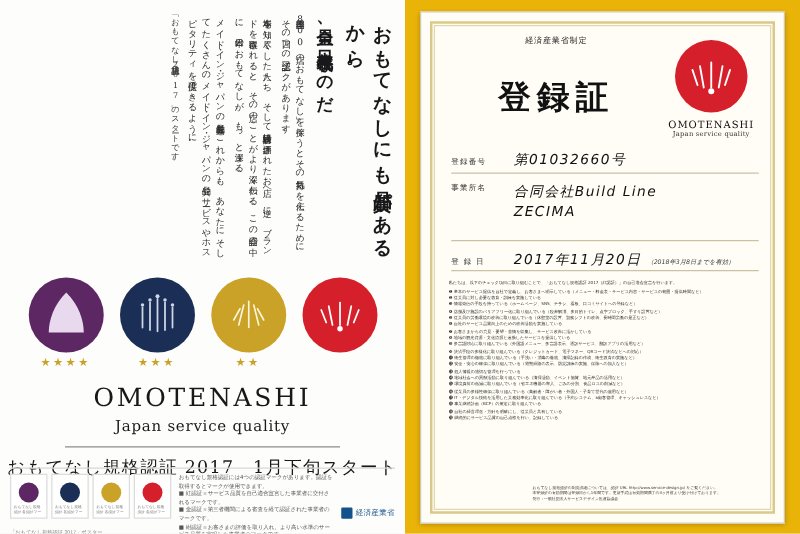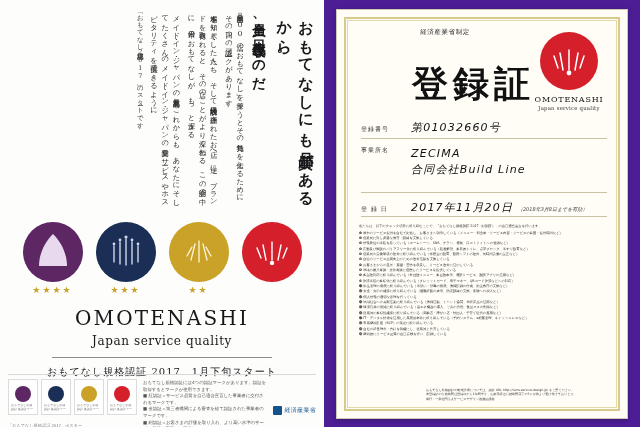--- a/index.html
+++ b/index.html
@@ -145,21 +145,21 @@
     margin-top: 4px;
   }
   .brand-rule {
     width: 220px;
     height: 1px;
     background: #8c8c8c;
     margin: 9px auto 0;
   }
   .brand-note {
     font-family: "DejaVu Serif", "Liberation Serif", serif;
-    font-size: 10px;
+    font-size: 14px;
     letter-spacing: 1px;
     color: #18181a;
     margin-top: 7px;
   }
 
   
   .strip {
     position: absolute;
     left: 8px;
     right: 8px;
@@ -232,21 +232,21 @@
     bottom: -1px;
     font-size: 4.2px;
     color: #888;
   }
 
   
   .cert-pane {
     position: relative;
     width: 316px;
     height: 427px;
-    background: #4c1d95;
+    background: #eab308;
     display: flex;
     align-items: center;
     justify-content: center;
   }
   .cert {
     position: relative;
     width: 290px;
     height: 408px;
     background: #fffdf6;
     border: 1px solid #cfc9b4;
@@ -285,23 +285,23 @@
     letter-spacing: 0.5px;
     text-align: center;
     margin-top: 3px;
     font-family: "DejaVu Sans", sans-serif;
   }
   .cert-title {
     position: absolute;
     top: 50px;
     left: 18px;
     width: 180px;
-    text-align: right;
+    text-align: center;
     font-family: "DejaVu Serif", "Liberation Serif", serif;
-    font-size: 36px;
+    font-size: 26px;
     letter-spacing: 5px;
     color: #111;
     font-weight: 700;
   }
 
   .cert-logo {
     position: absolute;
     top: 22px;
     right: 16px;
     width: 84px;
@@ -562,22 +562,22 @@
 
       <div class="field f-no">
         <div class="lab">登録番号</div>
         <div class="val">第01032660号</div>
       </div>
       <div class="rule r1"></div>
 
       <div class="field f-name">
         <div class="lab">事業所名</div>
         <div class="val">
+          <div>合同会社Build Line</div>
           <div>ZECIMA</div>
-          <div>合同会社Build Line</div>
         </div>
       </div>
       <div class="rule r2"></div>
 
       <div class="field f-date">
         <div class="lab">登 録 日</div>
         <div class="val">
           <span>2017年11月20日</span>
           <span class="tiny">（2018年3月8日までを有効）</span>
         </div>

